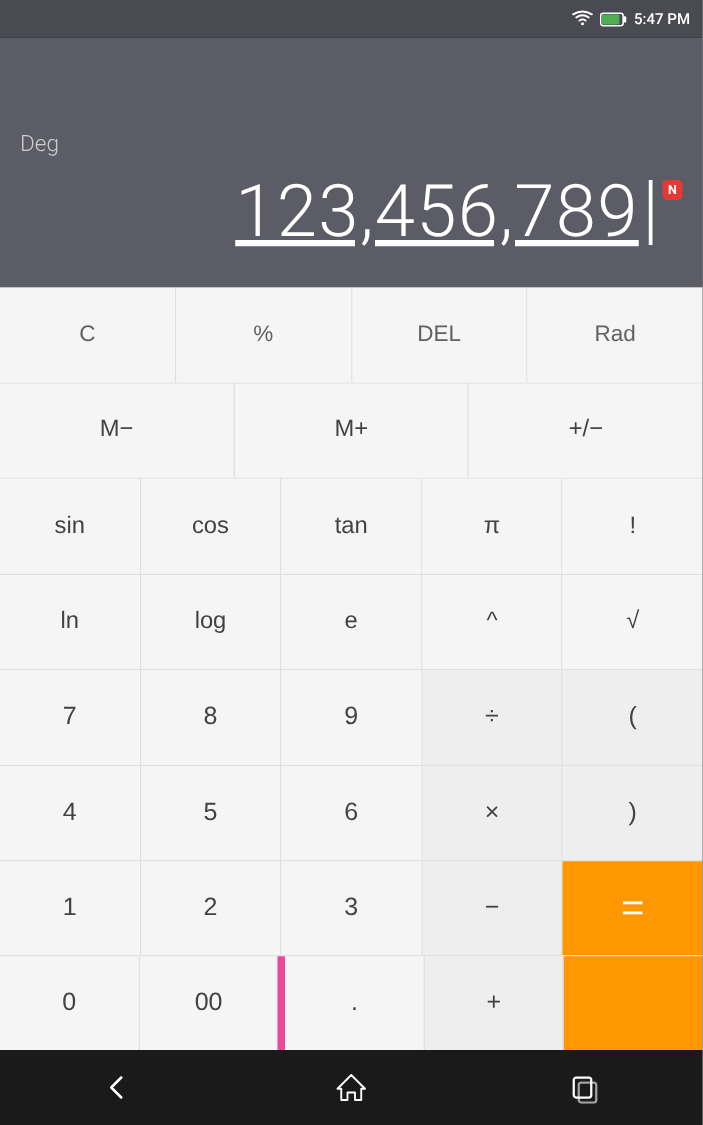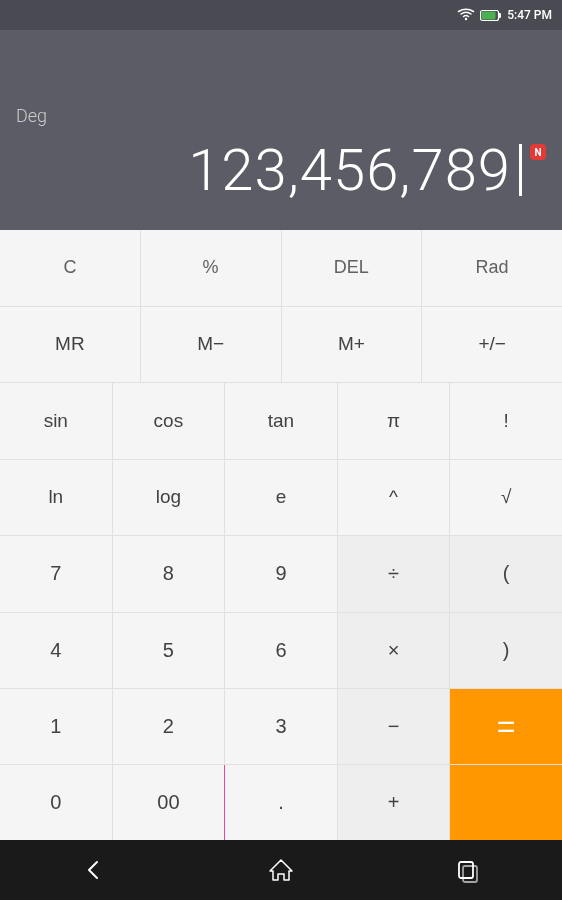--- a/index.html
+++ b/index.html
@@ -56,20 +56,21 @@
       display: flex;
       align-items: center;
       justify-content: flex-end;
       gap: 8px;
     }
     #main-number {
       color: #fff;
       font-size: 58px;
       font-weight: 300;
       letter-spacing: 1px;
+      text-decoration: underline;
     }
     #cursor {
       width: 3px;
       height: 52px;
       background: #fff;
       display: inline-block;
     }
     #notification-badge {
       background: #e53935;
       color: #fff;
@@ -202,21 +203,20 @@
 <div id="calculator">
 
   <div class="btn-row">
     <button class="btn btn-top">C</button>
     <button class="btn btn-top">%</button>
     <button class="btn btn-top">DEL</button>
     <button class="btn btn-top">Rad</button>
   </div>
 
   <div class="btn-row">
-    <button class="btn btn-sci">MR</button>
     <button class="btn btn-sci">M−</button>
     <button class="btn btn-sci">M+</button>
     <button class="btn btn-sci">+/−</button>
   </div>
 
   <div class="btn-row">
     <button class="btn btn-sci">sin</button>
     <button class="btn btn-sci">cos</button>
     <button class="btn btn-sci">tan</button>
     <button class="btn btn-sci">π</button>
@@ -250,21 +250,21 @@
   <div style="display:flex; flex-direction:column; flex:2;">
     <div style="display:flex; flex:1; border-bottom:1px solid #e0e0e0;">
       <button class="btn" style="border-right:1px solid #e0e0e0;">1</button>
       <button class="btn" style="border-right:1px solid #e0e0e0;">2</button>
       <button class="btn" style="border-right:1px solid #e0e0e0;">3</button>
       <button class="btn btn-op" style="border-right:1px solid #e0e0e0;">−</button>
       <button class="btn btn-equals" style="flex:1; border:none; font-size:32px; color:#fff;" rowspan="2">=</button>
     </div>
     <div style="display:flex; flex:1;">
       <button class="btn" style="border-right:1px solid #e0e0e0;">0</button>
-      <button class="btn" style="border-right:1px solid #ec4899;">00</button>
+      <button class="btn" style="border-right:6px solid #ec4899;">00</button>
       <button class="btn" style="border-right:1px solid #e0e0e0;">.</button>
       <button class="btn btn-op" style="border-right:1px solid #e0e0e0;">+</button>
 
       <div style="flex:1; background:#FF9800;"></div>
     </div>
   </div>
 
 </div>
 
 <div id="nav-bar">

